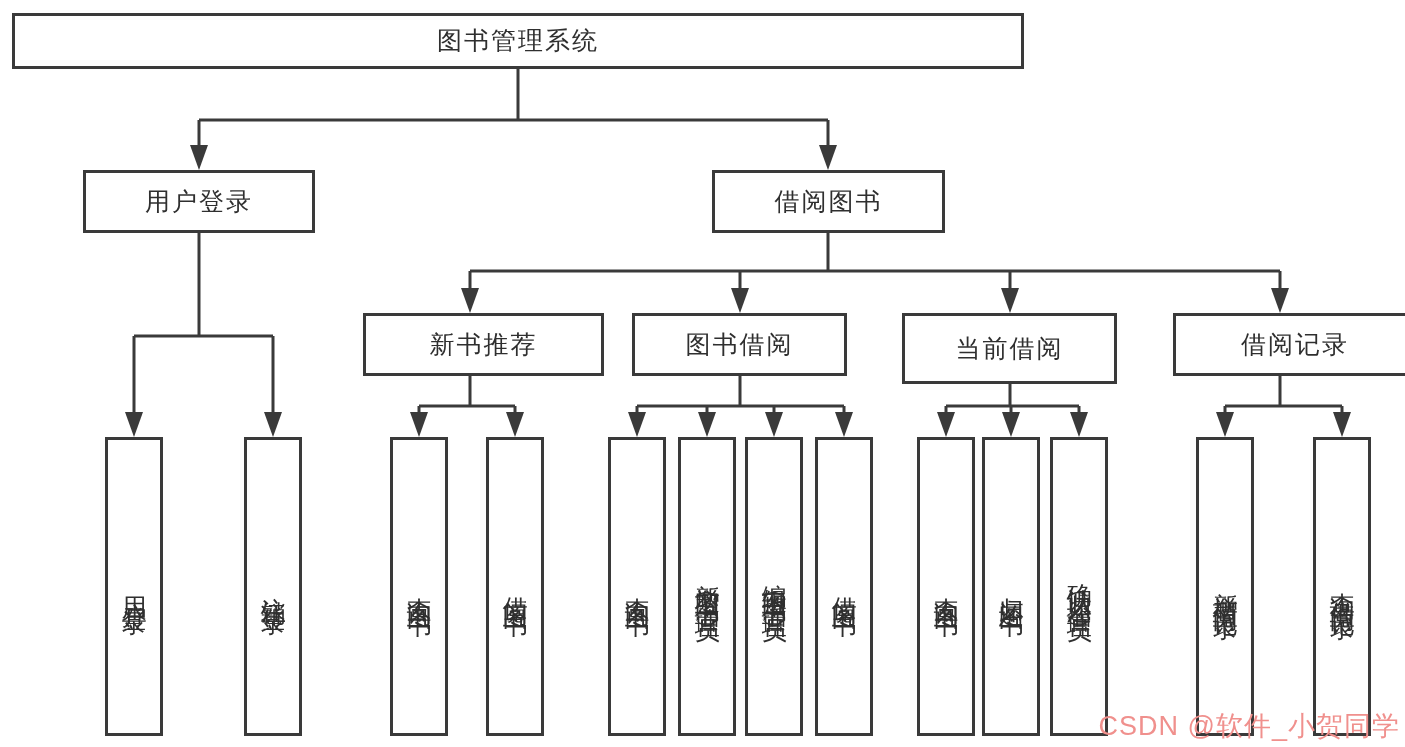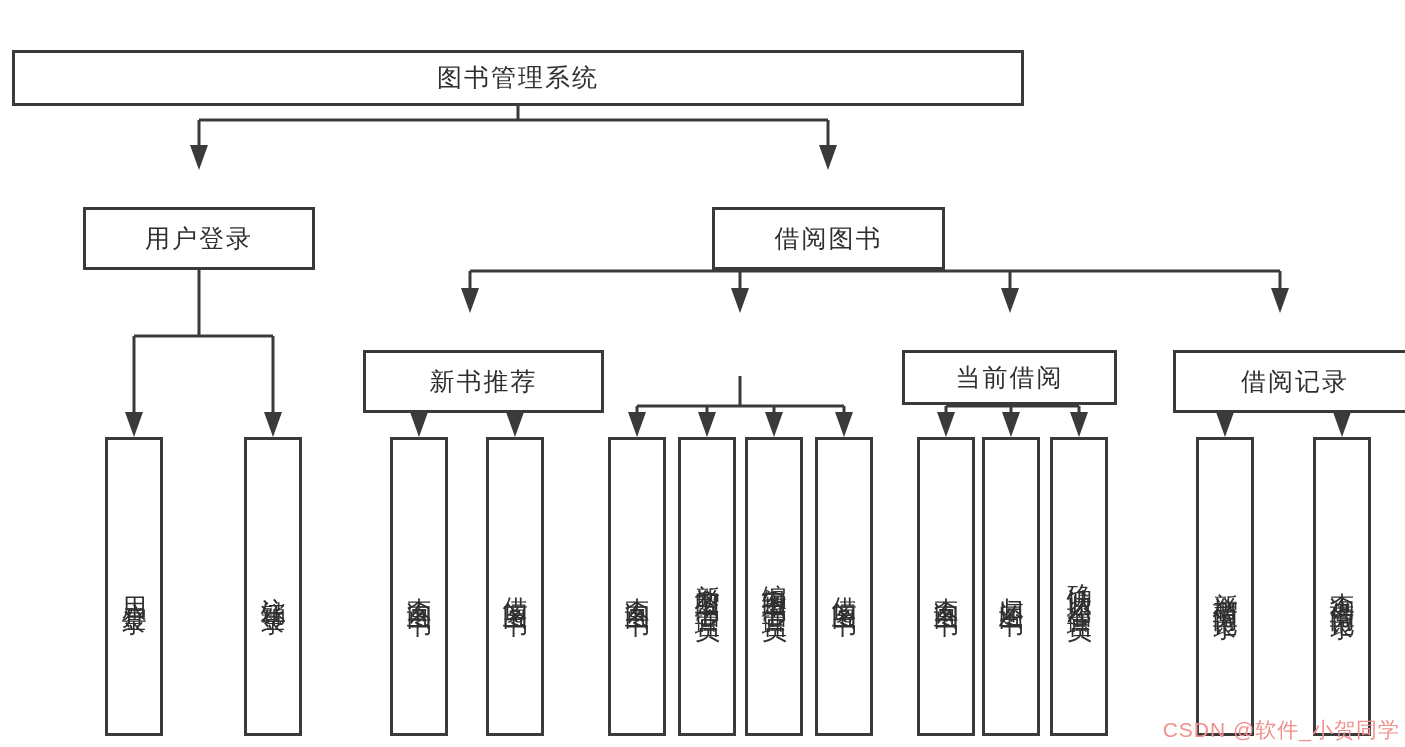--- a/index.html
+++ b/index.html
@@ -13,28 +13,28 @@
   svg.connectors path { stroke:var(--line,#3a3a3a); stroke-width:3; fill:none; }
   svg.connectors polygon { fill:var(--line,#3a3a3a); stroke:none; }
   .box {
     position:absolute; box-sizing:border-box;
     border:3px solid var(--line,#3a3a3a);
     background:var(--box-bg,#fff);
     color:var(--text,#2f2f2f);
     display:flex; align-items:center; justify-content:center;
     font-size:25px; line-height:1.1;
   }
-  .hbox { letter-spacing:2px;margin-top:37px; }
+  .hbox { letter-spacing:2px; }
   .vbox {
     writing-mode:vertical-rl; text-orientation:mixed;
     letter-spacing:5px; font-size:25px;
   }
   .watermark {
     position:absolute; right:5px; bottom:3px;
-    font-size:21px; letter-spacing:1px;
+    font-size:27px; letter-spacing:1px;
     color:var(--watermark,#f0908d);
     z-index:5; white-space:nowrap;
   }
 </style>
 </head>
 <body>
 
 <div class="canvas">
 
   <svg class="connectors" viewBox="0 0 1405 747">
@@ -79,21 +79,22 @@
       <polygon points="1333,412 1351,412 1342,437"></polygon>
     </g>
   </svg>
 
   <div class="box hbox" style="left:12px;top:13px;width:1012px;height:56px">图书管理系统</div>
 
   <div class="box hbox" style="left:83px;top:170px;width:232px;height:63px">用户登录</div>
   <div class="box hbox" style="left:712px;top:170px;width:233px;height:63px">借阅图书</div>
 
   <div class="box hbox" style="left:363px;top:313px;width:241px;height:63px">新书推荐</div>
-  <div class="box hbox" style="left:902px;top:313px;width:215px;height:55px">当前借阅</div>
+  <div class="box hbox" style="left:632px;top:313px;width:215px;height:63px">图书借阅</div>
+  <div class="box hbox" style="left:902px;top:313px;width:215px;height:71px">当前借阅</div>
   <div class="box hbox" style="left:1173px;top:313px;width:244px;height:63px">借阅记录</div>
 
   <div class="box vbox" style="left:105px;top:437px;width:58px;height:299px">用户登录</div>
   <div class="box vbox" style="left:244px;top:437px;width:58px;height:299px">注销登录</div>
 
   <div class="box vbox" style="left:390px;top:437px;width:58px;height:299px">查询图书</div>
   <div class="box vbox" style="left:486px;top:437px;width:58px;height:299px">借阅图书</div>
 
   <div class="box vbox" style="left:608px;top:437px;width:58px;height:299px">查询图书</div>
   <div class="box vbox" style="left:678px;top:437px;width:58px;height:299px">新增图书（管理员）</div>

